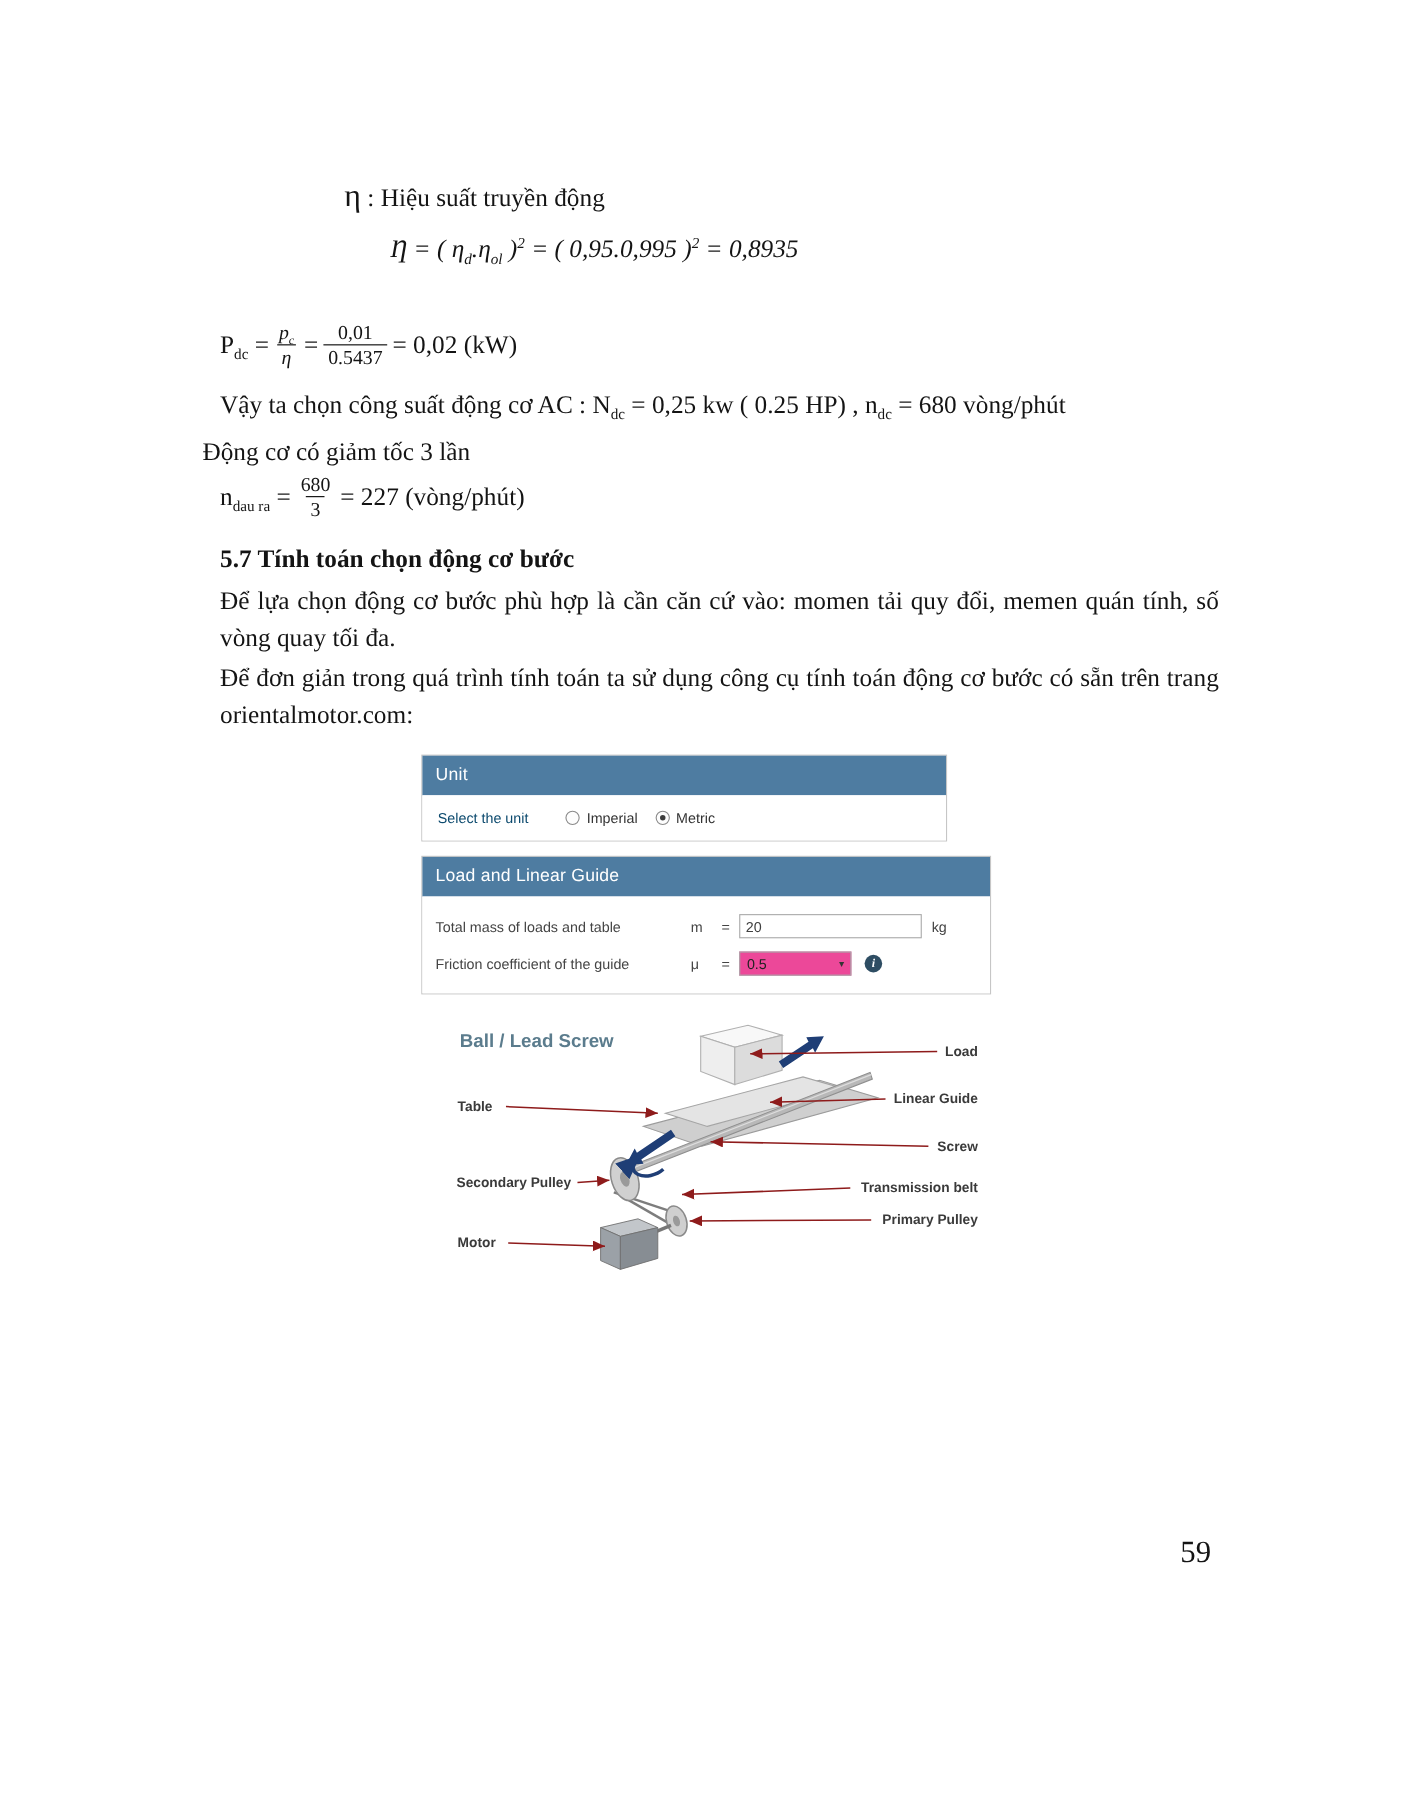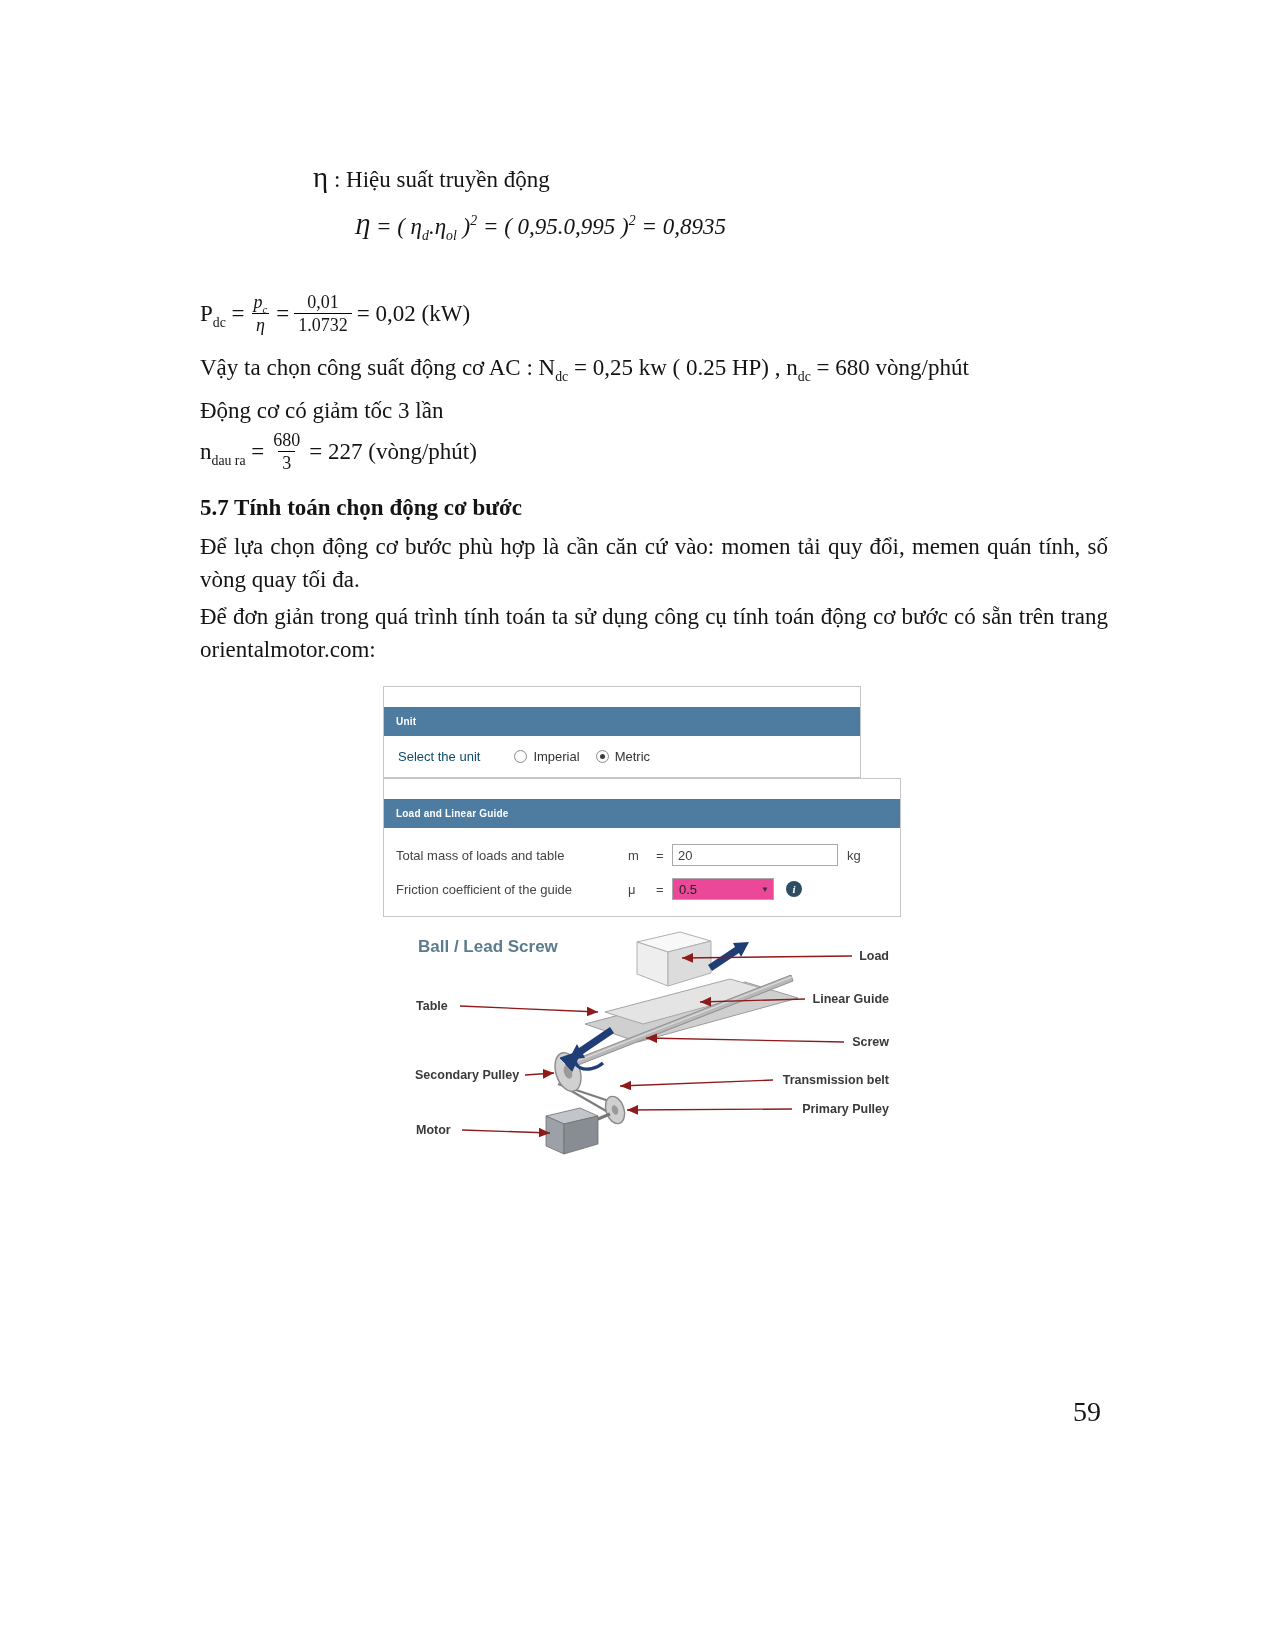--- a/index.html
+++ b/index.html
@@ -15,22 +15,22 @@
 
   .formula { display:flex; align-items:center; font-size:23px; }
   .frac { display:inline-flex; flex-direction:column; align-items:center; margin:0 5px; }
   .frac .num { font-size:18px; line-height:1.15; padding:0 4px; }
   .frac .den { font-size:18px; line-height:1.2; padding:1px 4px 0 4px; border-top:1.4px solid #000; }
   .it { font-style:italic; }
 
   
   .panel { position:absolute; background:#fff; border:1px solid #c6c6c6;
            font-family:"Liberation Sans", sans-serif; color:#444; }
-  .panel-header { background:#4e7ca1; color:#fff; font-weight:bold; font-size:10px;
-                  padding:9px 12px; letter-spacing:0.2px;margin-top:20px; }
+  .panel-header { background:#4e7ca1; color:#fff; font-weight:normal; font-size:16px;
+                  padding:9px 12px; letter-spacing:0.2px; }
   .panel-body { background:#fff; }
   .unit-body { display:flex; align-items:center; padding:13px 14px; font-size:13px; }
   .ctl-label { color:#0c4a6e; margin-right:34px; }
   .radio-wrap { display:inline-flex; align-items:center; gap:6px; margin-right:16px; color:#333; cursor:pointer; }
   input[type=radio]{ appearance:none; -webkit-appearance:none; width:13px; height:13px;
       border:1px solid #8a8a8a; border-radius:50%; background:#fdfdfd; margin:0; position:relative; }
   input[type=radio]:checked::after{ content:""; position:absolute; left:3px; top:3px;
       width:5px; height:5px; border-radius:50%; background:#3c3c3c; }
 
   .load-body { padding:10px 12px; }
@@ -71,28 +71,28 @@
 
   <div class="abs formula" style="left:200px; top:292px;">
     <span><span>P</span><sub>dc</sub><span> = </span></span>
     <span class="frac">
       <span class="num it"><span style="font-style: italic;">p</span><sub>c</sub></span>
       <span class="den it">η</span>
     </span>
     <span> = </span>
     <span class="frac">
       <span class="num">0,01</span>
-      <span class="den">1.0732</span>
+      <span class="den">0.5437</span>
     </span>
     <span> = 0,02 (kW)</span>
   </div>
 
   <div class="abs doc-text" style="left:200px; top:351px; width:950px;"><span>Vậy ta chọn công suất động cơ AC : N</span><sub>dc</sub><span> = 0,25 kw ( 0.25 HP) , n</span><sub>dc</sub><span> = 680 vòng/phút</span></div>
 
-  <div class="abs doc-text" style="left:200px; top:394px;">Động cơ có giảm tốc 3 lần</div>
+  <div class="abs doc-text" style="left:184px; top:394px;">Động cơ có giảm tốc 3 lần</div>
 
   <div class="abs formula" style="left:200px; top:430px;">
     <span><span>n</span><sub>dau ra</sub><span> = </span></span>
     <span class="frac">
       <span class="num">680</span>
       <span class="den">3</span>
     </span>
     <span> = 227 (vòng/phút)</span>
   </div>
 

